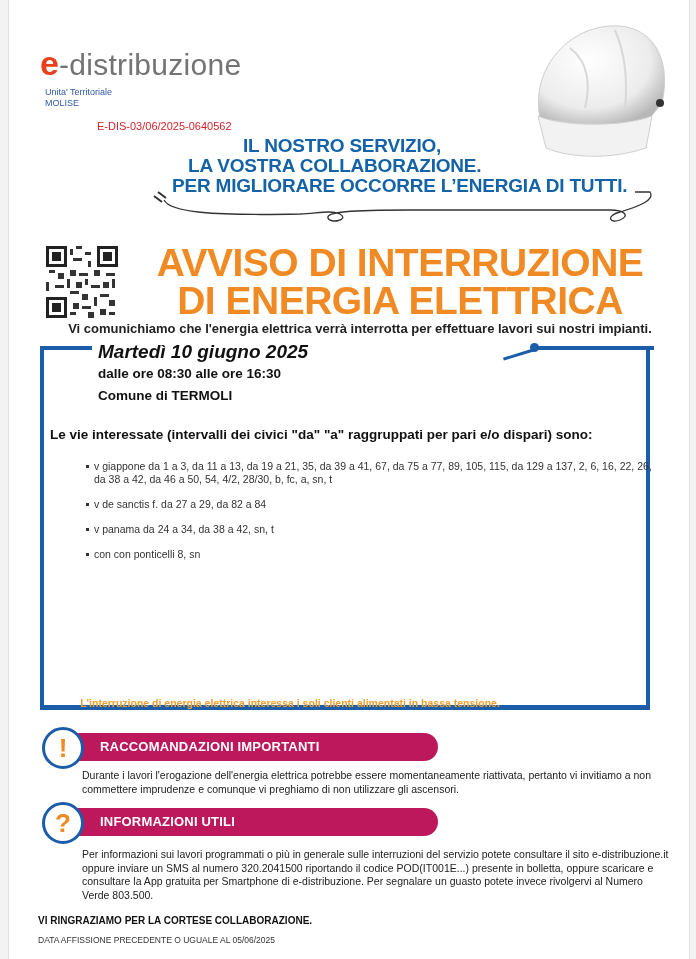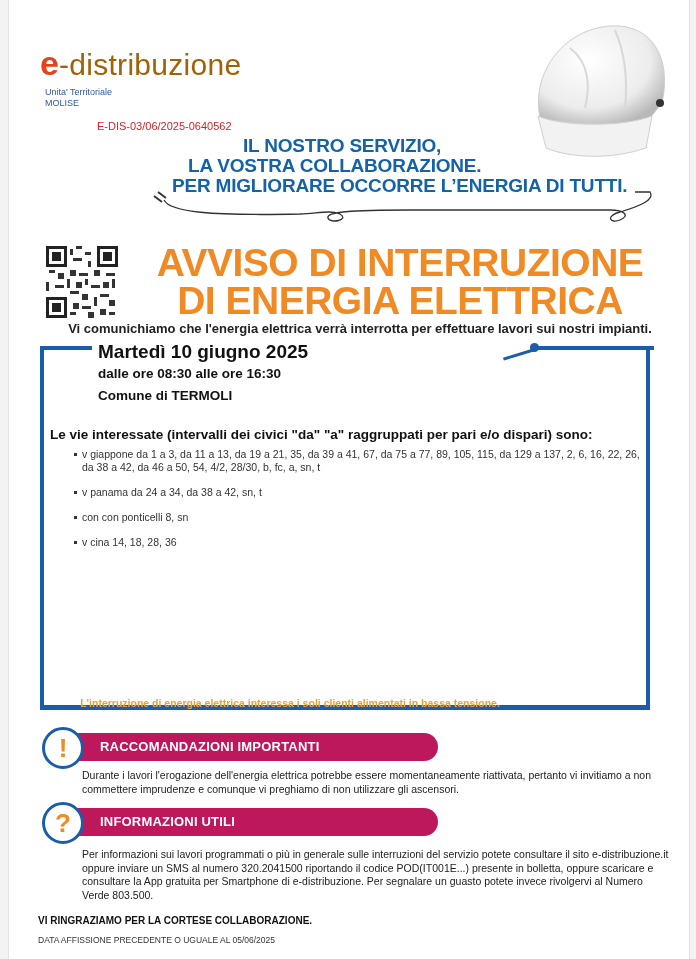--- a/index.html
+++ b/index.html
@@ -1,43 +1,43 @@
 <!DOCTYPE html>
 <html><head>
 <meta charset="utf-8">
 <style>
   html, body { margin:0; padding:0; }
   body { width:696px; height:959px; background:#f3f3f3; position:relative; overflow:hidden; font-family:"Liberation Sans", sans-serif; }
   .page { position:absolute; left:8px; top:0; width:680px; height:959px; background:#ffffff; border-left:1px solid #e2e2e2; border-right:1px solid #e2e2e2; }
   .logo { position:absolute; left:40px; top:46px; display:flex; align-items:baseline; }
   .logo-e { font-size:34px; color:#e8401c; font-weight:bold; line-height:1; }
-  .logo-text { font-size:30px; color:#a16207; line-height:1; letter-spacing:0.3px; }
+  .logo-text { font-size:30px; color:#737373; line-height:1; letter-spacing:0.3px; }
   .unit { position:absolute; left:45px; top:87px; font-size:9px; color:#2f5aa8; line-height:11px; }
   .protocol { position:absolute; left:97px; top:120px; font-size:11px; color:#d3232a; }
   .helmet { position:absolute; left:500px; top:8px; width:180px; height:160px; }
   .slogan { position:absolute; top:136px; font-size:19px; font-weight:bold; color:#1462a8; line-height:20px; white-space:nowrap; letter-spacing:-0.2px;text-align:right; }
   .slogan1 { left:243px; }
   .slogan2 { left:188px; top:156px; }
   .slogan3 { left:172px; top:176px; }
   .cable { position:absolute; left:150px; top:180px; width:520px; height:44px; }
   .qr { position:absolute; left:46px; top:246px; width:72px; height:72px; }
   .title { position:absolute; left:130px; width:540px; text-align:center; font-weight:bold; color:#f08a24; font-size:39px; line-height:40px; letter-spacing:-0.5px; white-space:nowrap; }
   .title1 { top:243px; }
   .title2 { top:281px; }
   .subtitle { position:absolute; left:40px; top:321px; width:640px; text-align:center; font-size:13px; font-weight:bold; color:#222; }
   .box { position:absolute; left:40px; top:346px; width:610px; height:364px; border-left:4px solid #1b5da8; border-right:4px solid #1b5da8; border-bottom:5px solid #1b5da8; box-sizing:border-box; }
   .box-top-left { position:absolute; left:40px; top:346px; width:52px; height:4px; background:#1b5da8; }
   .box-top-right { position:absolute; left:533px; top:346px; width:121px; height:4px; background:#1b5da8; }
   .box-knob { position:absolute; left:530px; top:343px; width:9px; height:9px; border-radius:50%; background:#1b5da8; }
   .box-wire { position:absolute; left:502px; top:348px; width:33px; height:3px; background:#1b5da8; transform:rotate(-17deg); transform-origin:right center; }
-  .date { position:absolute; left:98px; top:341px; font-size:19px; font-weight:bold; color:#111; }
+  .date { position:absolute; left:98px; top:341px; font-size:19px; font-weight:bold; color:#111;font-style:italic; }
   .hours { position:absolute; left:98px; top:366px; font-size:13.5px; font-weight:bold; color:#111; }
   .comune { position:absolute; left:98px; top:388px; font-size:13.5px; font-weight:bold; color:#111; }
   .streets-h { position:absolute; left:50px; top:427px; font-size:13.5px; font-weight:bold; color:#111; }
-  .streets { position:absolute; left:74px; top:448px; width:575px; margin:0; padding:0; list-style:none; font-size:10.5px; color:#333; line-height:13px; }
+  .streets { position:absolute; left:74px; top:448px; width:575px; margin:12px; padding:0; list-style:none; font-size:10.5px; color:#333; line-height:13px; }
   .streets li { position:relative; padding-left:8px; margin-bottom:12px; }
   .streets li::before { content:""; position:absolute; left:0; top:5px; width:3px; height:3px; background:#333; }
   .note { position:absolute; left:40px; top:697px; width:500px; text-align:center; font-size:10.5px; font-weight:bold; color:#f0a030; }
   .circle { position:absolute; width:36px; height:36px; border:3px solid #1b5da8; border-radius:50%; background:#fff; display:flex; align-items:center; justify-content:center; color:#f08a24; font-weight:bold; font-size:26px; z-index:2; }
   .circle1 { left:42px; top:727px; }
   .circle2 { left:42px; top:802px; }
   .pill { position:absolute; left:68px; width:370px; height:28px; background:#be185d; border-radius:0 14px 14px 0; color:#fff; font-weight:bold; font-size:13px; line-height:28px; padding-left:32px; box-sizing:border-box; letter-spacing:0.2px; }
   .pill1 { top:733px; }
   .pill2 { top:808px; }
   .para { position:absolute; left:82px; width:590px; font-size:10.5px; line-height:13.5px; color:#222; }
@@ -139,23 +139,23 @@
 <div class="box-wire"></div>
 <div class="box-knob"></div>
 
 <div class="date">Martedì 10 giugno 2025</div>
 <div class="hours">dalle ore 08:30 alle ore 16:30</div>
 <div class="comune">Comune di  TERMOLI</div>
 
 <div class="streets-h">Le vie interessate (intervalli dei civici "da" "a" raggruppati per pari e/o dispari) sono:</div>
 <ul class="streets">
   <li>v  giappone da 1 a 3, da 11 a 13, da 19 a 21, 35, da 39 a 41, 67, da 75 a 77, 89, 105, 115, da 129 a 137, 2, 6, 16, 22, 26, da 38 a 42, da 46 a 50, 54, 4/2, 28/30, b, fc, a, sn, t</li>
+  <li>v  de sanctis f. da 27 a 29, da 82 a 84</li>
   <li>v  panama da 24 a 34, da 38 a 42, sn, t</li>
   <li>con con ponticelli 8, sn</li>
-  <li>v  cina 14, 18, 28, 36</li>
 </ul>
 <div class="note">L'interruzione di energia elettrica interessa i soli clienti alimentati in bassa tensione.</div>
 
 <div class="circle circle1">!</div>
 <div class="pill pill1">RACCOMANDAZIONI IMPORTANTI</div>
 <div class="para para1">Durante i lavori l'erogazione dell'energia elettrica potrebbe essere momentaneamente riattivata, pertanto vi invitiamo a non commettere imprudenze e comunque vi preghiamo di non utilizzare gli ascensori.</div>
 
 <div class="circle circle2">?</div>
 <div class="pill pill2">INFORMAZIONI UTILI</div>
 <div class="para para2">Per informazioni sui lavori programmati o più in generale sulle interruzioni del servizio potete consultare il sito e-distribuzione.it oppure inviare un SMS al numero 320.2041500 riportando il codice POD(IT001E...) presente in bolletta, oppure scaricare e consultare la App gratuita per Smartphone di e-distribuzione. Per segnalare un guasto potete invece rivolgervi al Numero Verde 803.500.</div>

